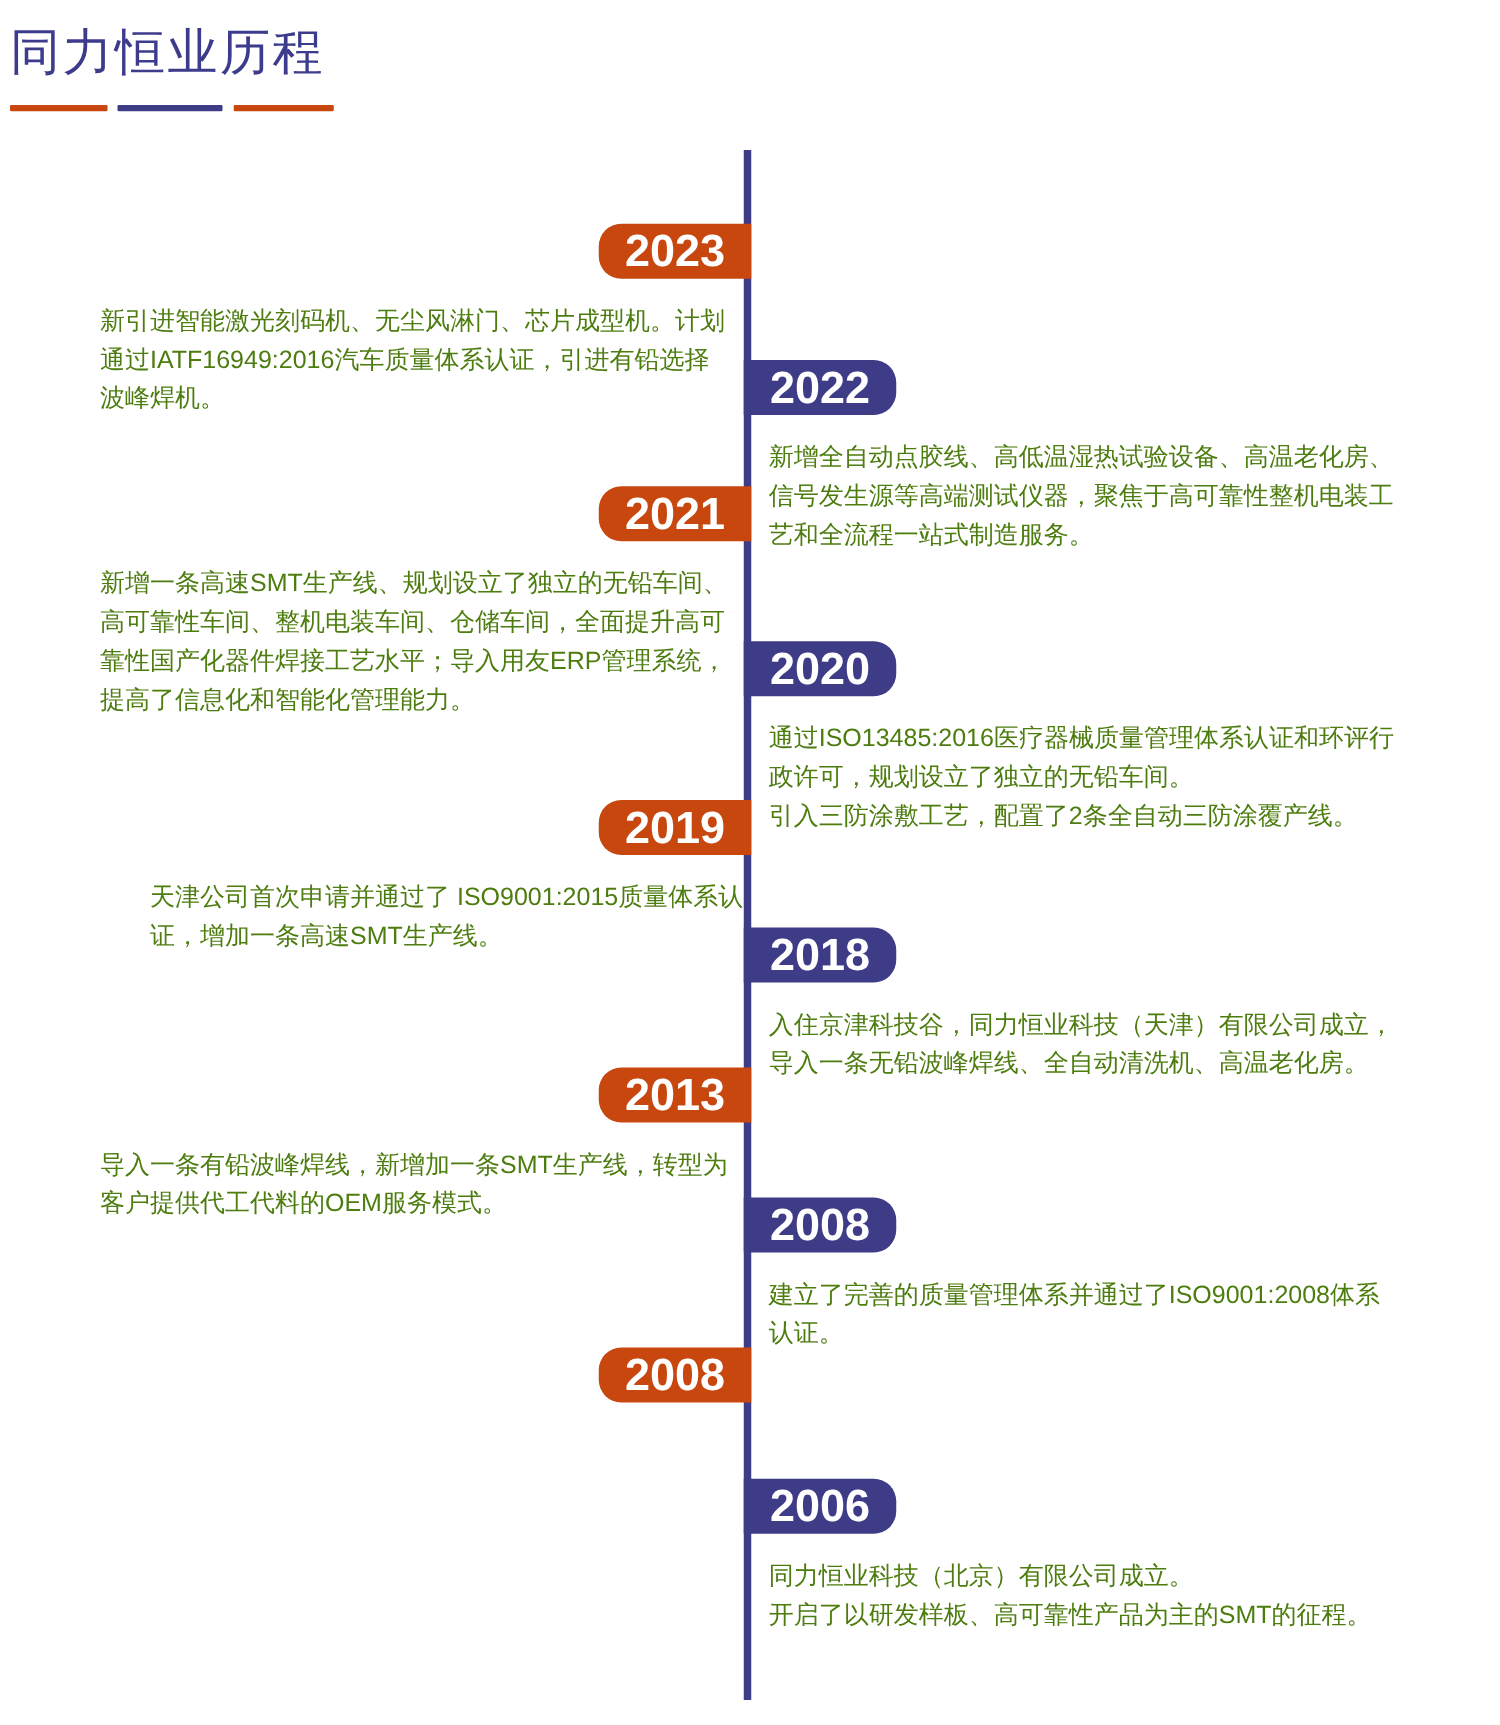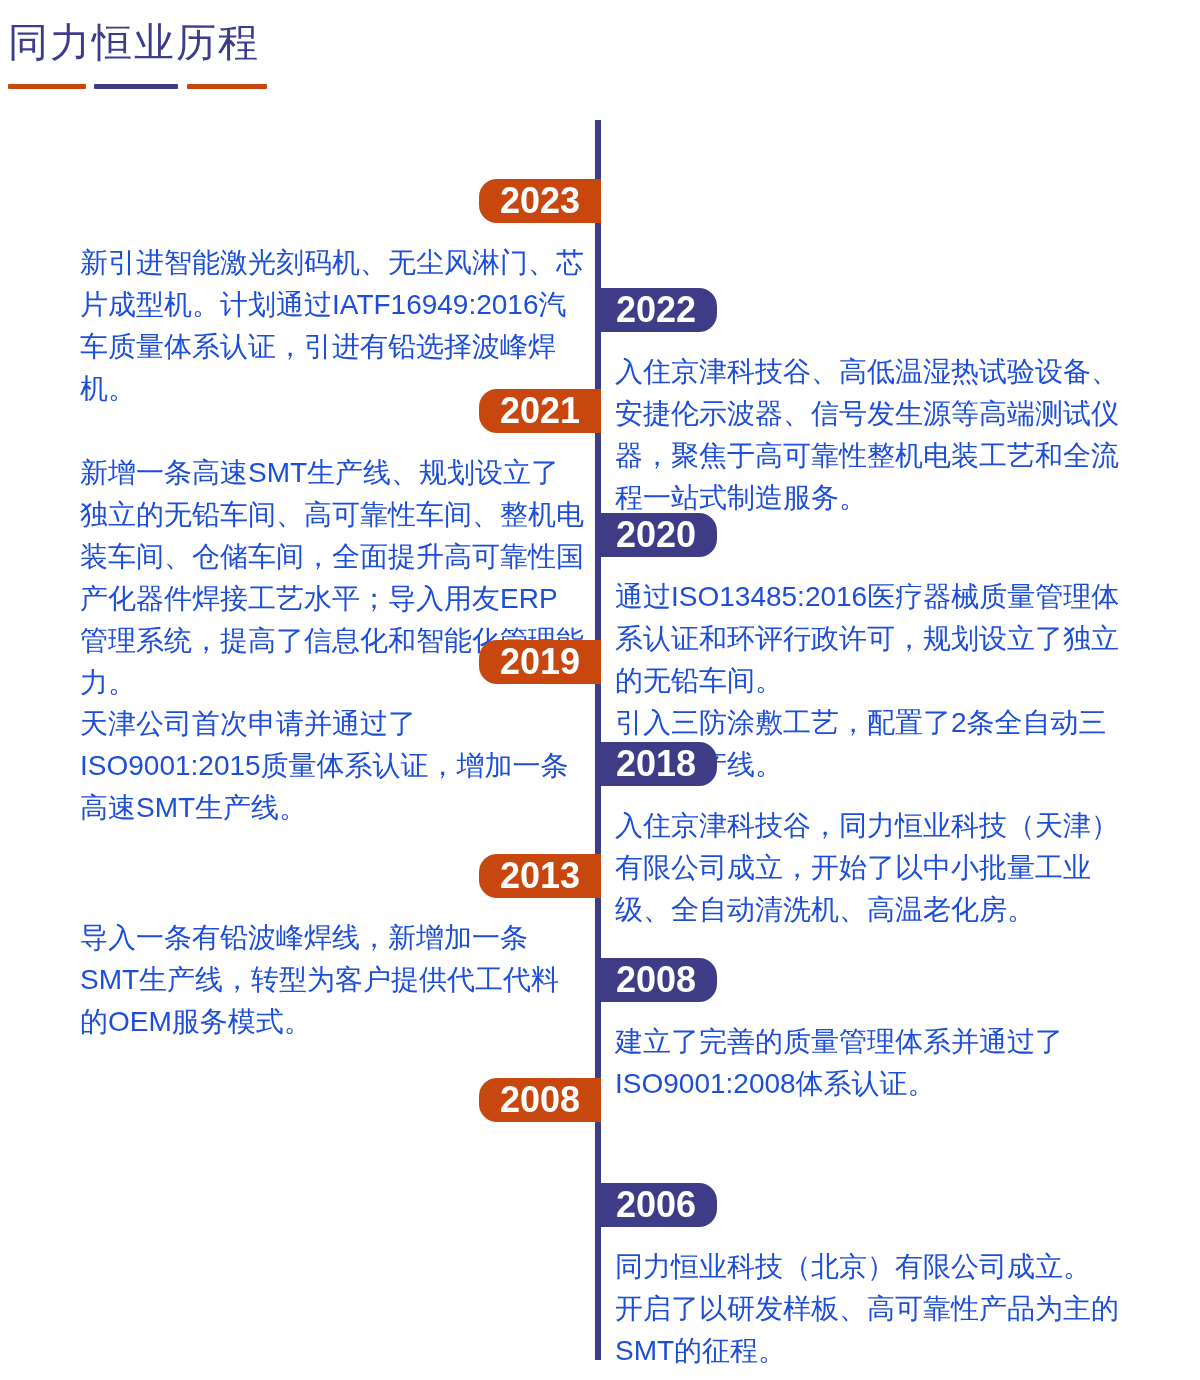--- a/index.html
+++ b/index.html
@@ -50,23 +50,23 @@
     font-size: 36px;
     font-weight: bold;
     line-height: 44px;
     text-align: center;
   }
   .t-item.left  .badge { margin-left: auto; background: #C7470F; border-radius: 18px 0 0 18px; }
   .t-item.right .badge { margin-right: auto; background: #3E3C87; border-radius: 0 18px 18px 0; }
 
   .desc {
     margin-top: 19px;
-    font-size: 28px;
-    line-height: 42px;
-    color: #1d4ed8;
+    font-size: 20px;
+    line-height: 31px;
+    color: #4d7c0f;
   }
   .t-item.left  .desc { margin-left: 80px; width: 505px; }
   .t-item.right .desc { margin-left: 20px; width: 508px; }
   .desc .para { margin: 0; }
 </style>
 </head>
 <body>
 
 <div class="page">
 
@@ -84,46 +84,46 @@
   <div id="timeline-items">
       <div class="t-item left" style="top: 179px;">
         <div class="badge">2023</div>
         <div class="desc">
           <div class="para">新引进智能激光刻码机、无尘风淋门、芯片成型机。计划通过IATF16949:2016汽车质量体系认证，引进有铅选择波峰焊机。</div>
         </div>
       </div>
       <div class="t-item right" style="top: 288px;">
         <div class="badge">2022</div>
         <div class="desc">
-          <div class="para">入住京津科技谷、高低温湿热试验设备、安捷伦示波器、信号发生源等高端测试仪器，聚焦于高可靠性整机电装工艺和全流程一站式制造服务。</div>
+          <div class="para">新增全自动点胶线、高低温湿热试验设备、高温老化房、信号发生源等高端测试仪器，聚焦于高可靠性整机电装工艺和全流程一站式制造服务。</div>
         </div>
       </div>
       <div class="t-item left" style="top: 389px;">
         <div class="badge">2021</div>
         <div class="desc">
           <div class="para">新增一条高速SMT生产线、规划设立了独立的无铅车间、高可靠性车间、整机电装车间、仓储车间，全面提升高可靠性国产化器件焊接工艺水平；导入用友ERP管理系统，提高了信息化和智能化管理能力。</div>
         </div>
       </div>
       <div class="t-item right" style="top: 513px;">
         <div class="badge">2020</div>
         <div class="desc">
           <div class="para">通过ISO13485:2016医疗器械质量管理体系认证和环评行政许可，规划设立了独立的无铅车间。</div>
           <div class="para">引入三防涂敷工艺，配置了2条全自动三防涂覆产线。</div>
         </div>
       </div>
-      <div class="t-item left" style="top: 640px;">
+      <div class="t-item left" style="top: 640px; padding-left: 40px;">
         <div class="badge">2019</div>
         <div class="desc">
           <div class="para">天津公司首次申请并通过了 ISO9001:2015质量体系认证，增加一条高速SMT生产线。</div>
         </div>
       </div>
       <div class="t-item right" style="top: 742px;">
         <div class="badge">2018</div>
         <div class="desc">
-          <div class="para">入住京津科技谷，同力恒业科技（天津）有限公司成立，开始了以中小批量工业级、全自动清洗机、高温老化房。</div>
+          <div class="para">入住京津科技谷，同力恒业科技（天津）有限公司成立，导入一条无铅波峰焊线、全自动清洗机、高温老化房。</div>
         </div>
       </div>
       <div class="t-item left" style="top: 854px;">
         <div class="badge">2013</div>
         <div class="desc">
           <div class="para">导入一条有铅波峰焊线，新增加一条SMT生产线，转型为客户提供代工代料的OEM服务模式。</div>
         </div>
       </div>
       <div class="t-item right" style="top: 958px;">
         <div class="badge">2008</div>

